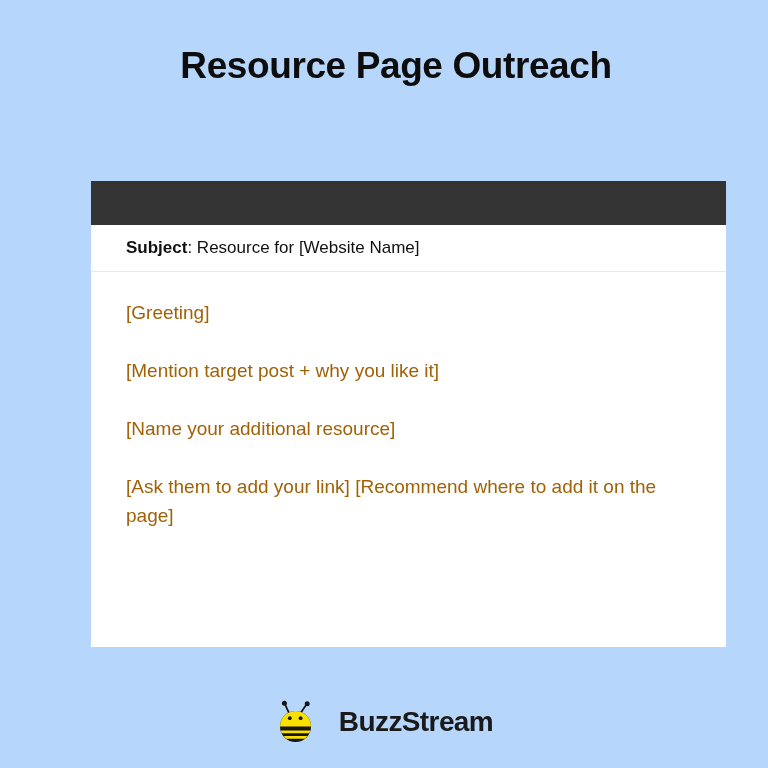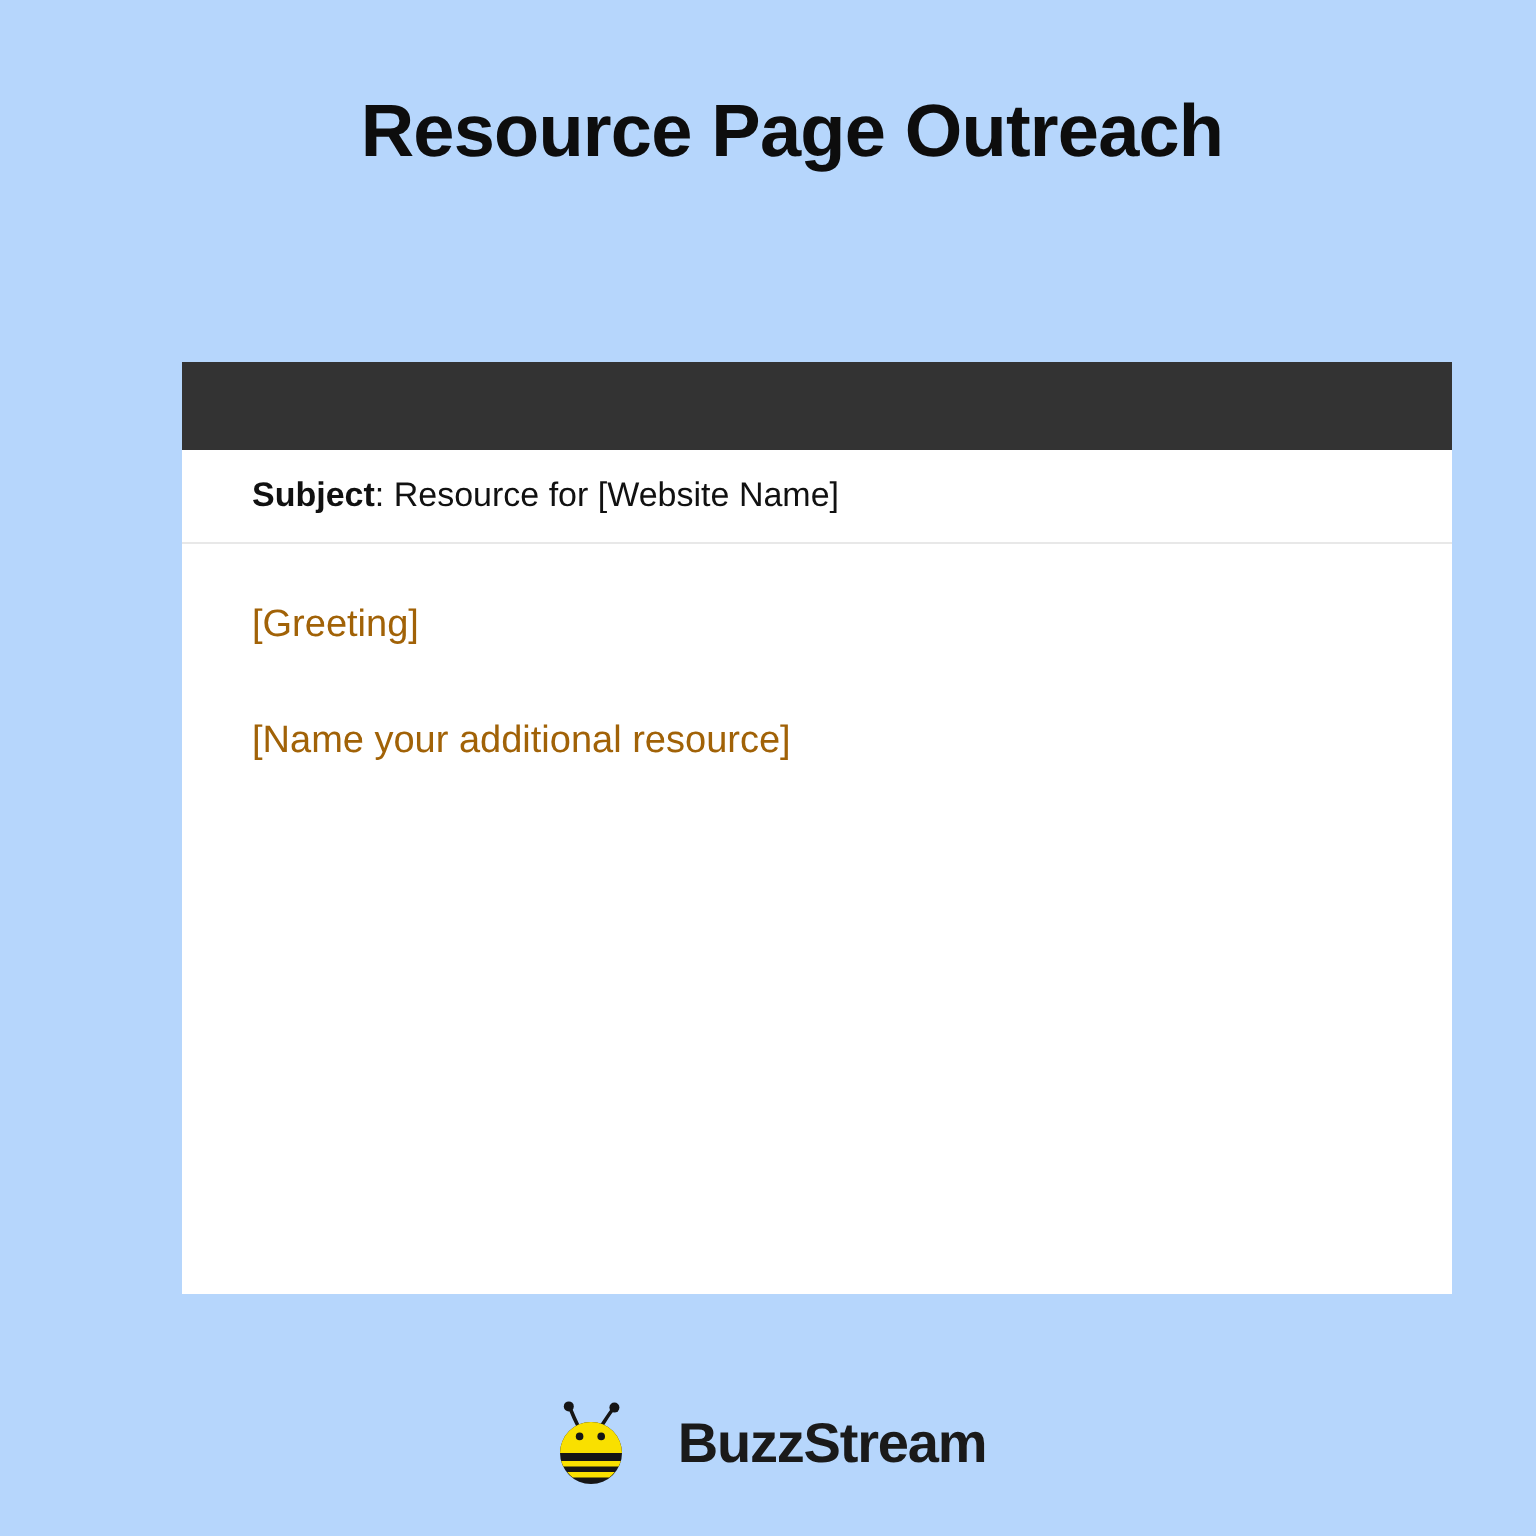--- a/index.html
+++ b/index.html
@@ -101,21 +101,23 @@
 
   <div class="card-header-bar"></div>
 
   <div class="subject-row">
     <span class="subject-label">Subject</span>
       <span class="subject-value">: Resource for [Website Name]</span>
   </div>
 
   <div class="card-body">
     <div class="body-line">[Greeting]</div>
+    <div class="body-line">[Mention target post + why you like it]</div>
     <div class="body-line">[Name your additional resource]</div>
+    <div class="body-line">[Ask them to add your link] [Recommend where to add it on the page]</div>
   </div>
 
 </div>
 
 <div class="footer-logo">
   <span>
     <svg class="bee-icon" width="42" height="44" viewBox="0 0 42 44" xmlns="http://www.w3.org/2000/svg">
 
       <path d="M14.5 14 C12 9 11 6.5 10 4" stroke="#151515" stroke-width="1.8" fill="none" stroke-linecap="round"></path>
       <path d="M25 14 C28 9.5 29.5 7 31.5 4.5" stroke="#151515" stroke-width="1.8" fill="none" stroke-linecap="round"></path>

